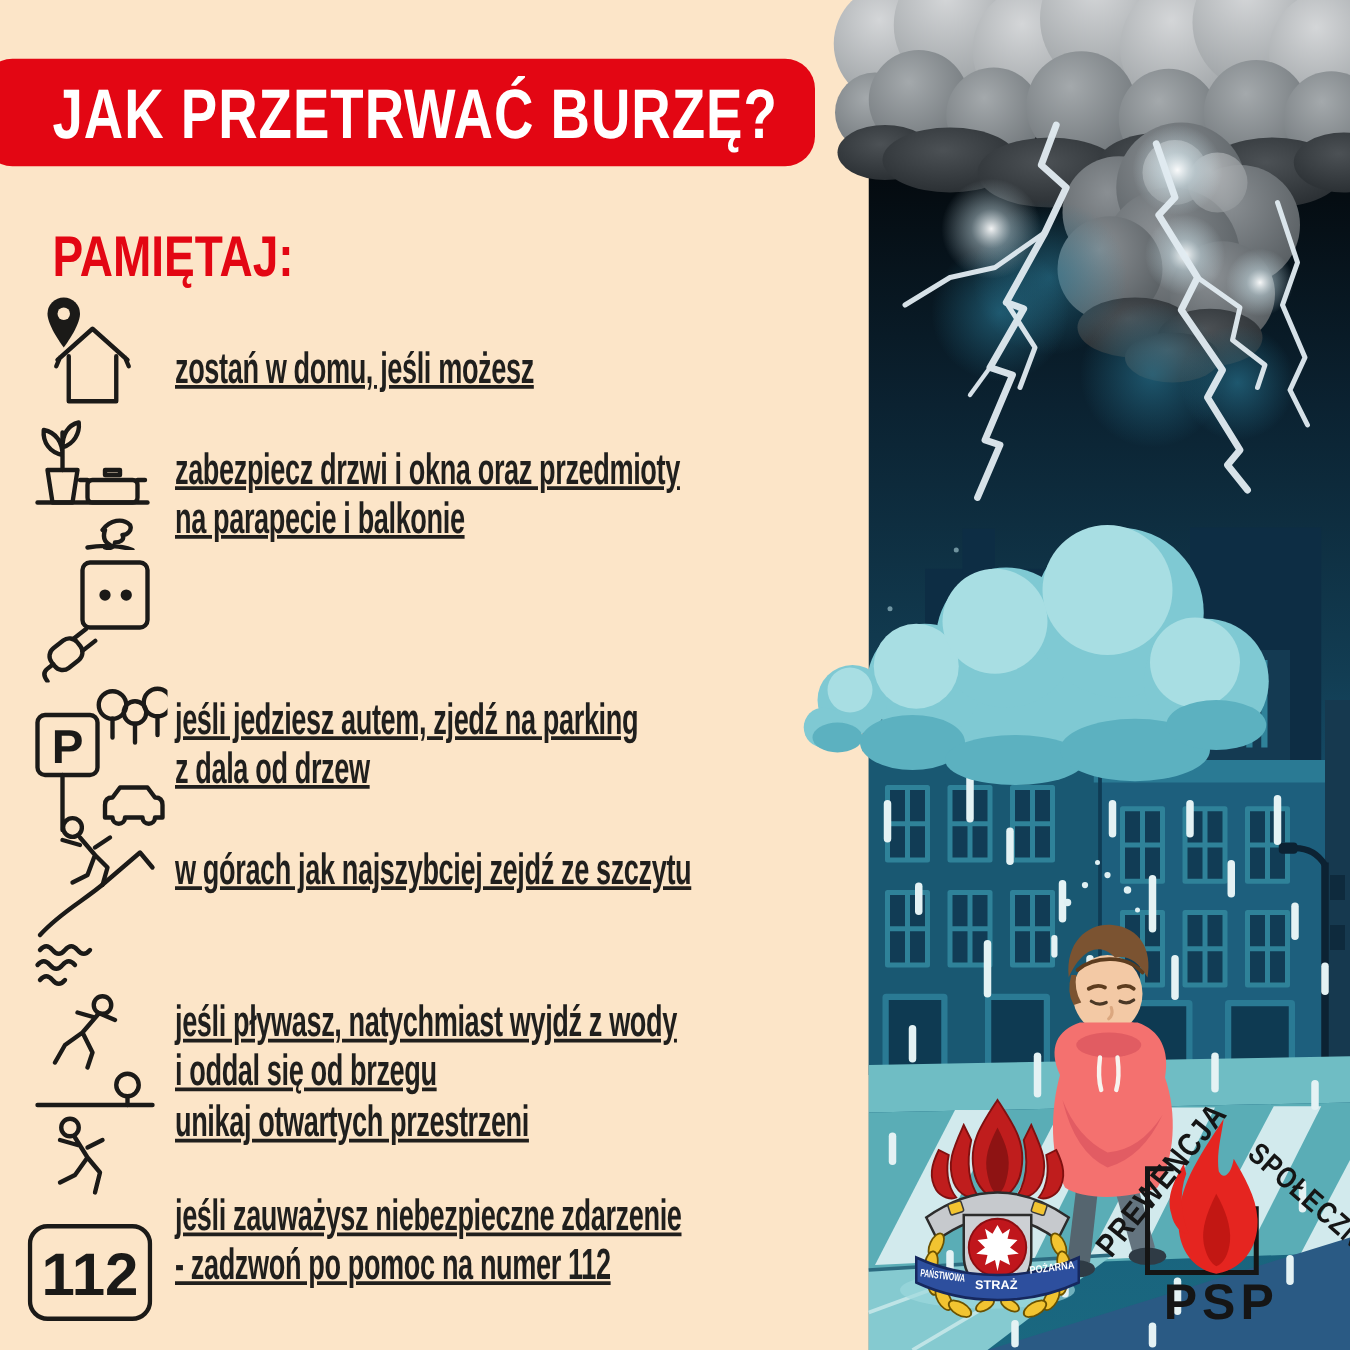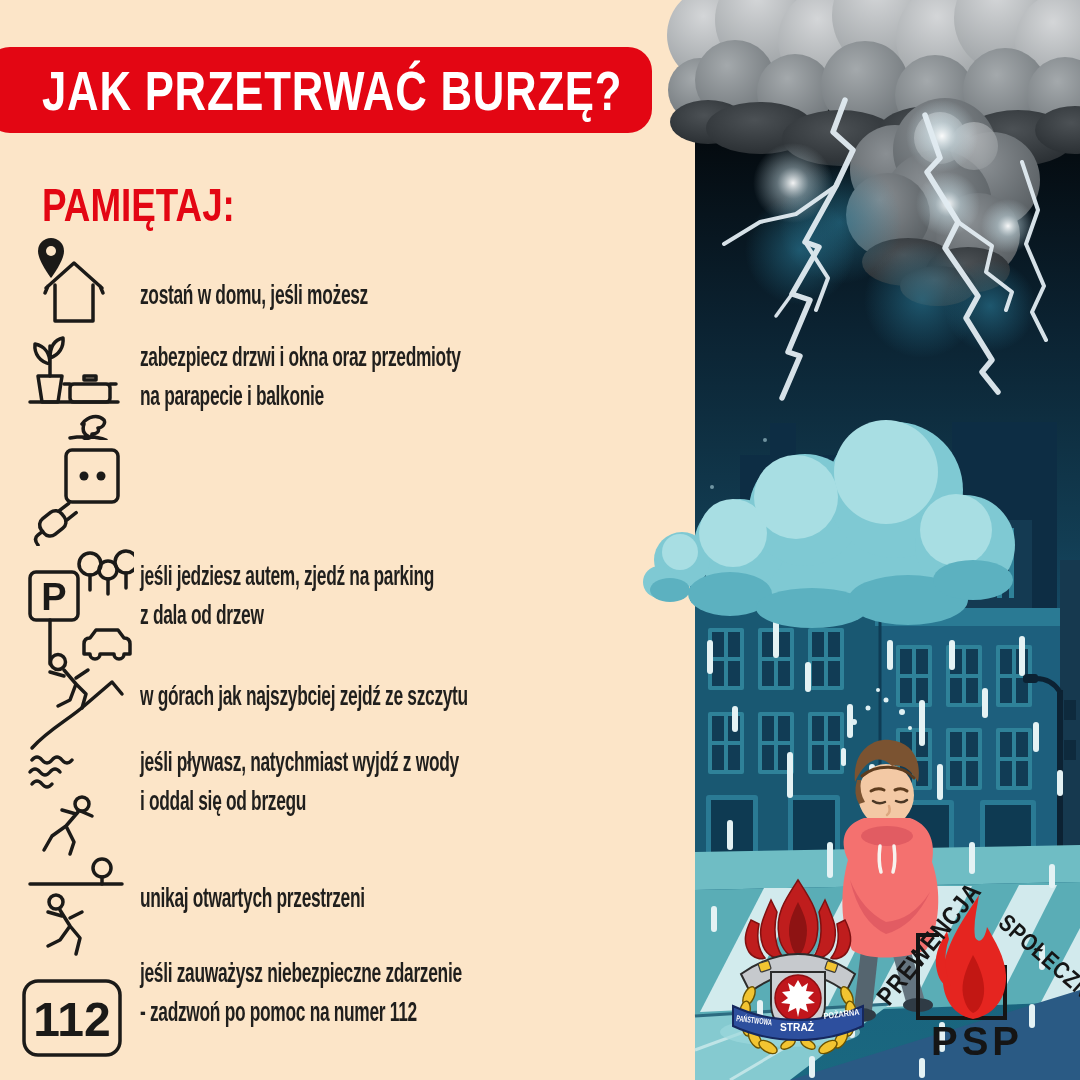--- a/index.html
+++ b/index.html
@@ -9,22 +9,22 @@
           background:#e30613;border-radius:24px;display:flex;align-items:center;
           padding-left:56px;box-sizing:border-box;}
   .banner .ttl{color:#ffffff;font-size:56px;font-weight:700;white-space:nowrap;
           display:inline-block;transform:scaleX(0.78);transform-origin:0 50%;
           letter-spacing:1px;}
   .subtitle{position:absolute;left:42px;top:178px;color:#e30613;font-size:46px;
           font-weight:700;display:inline-block;transform:scaleX(0.8);
           transform-origin:0 50%;white-space:nowrap;}
   .tip-icon{position:absolute;}
   .tip-icon svg{display:block;}
-  .tip-text{position:absolute;left:140px;color:#201f1d;font-size:28px;
-          font-weight:700;line-height:39px;white-space:nowrap;}
+  .tip-text{position:absolute;left:140px;color:#201f1d;font-size:35px;
+          font-weight:700;line-height:39px;white-space:nowrap;text-decoration:underline;}
   .tip-text .cond{display:block;transform:scaleX(0.62);transform-origin:0 50%;
           letter-spacing:-0.5px;}
   .scene{position:absolute;left:640px;top:0;width:440px;height:1080px;}
   .ic{stroke:#1b1a18;stroke-width:3.5;fill:none;stroke-linecap:round;stroke-linejoin:round;}
   .icf{fill:#1b1a18;stroke:none;}
 </style>
 </head>
 <body>
 
 <div id="canvas">
@@ -430,21 +430,21 @@
 
   <div class="tip-icon" style="left:26px;top:328px">
     <svg width="96" height="112" viewBox="0 0 96 112">
       <path class="ic" d="M4,74 H92"></path>
       <path class="ic" d="M24,48 V18 M24,36 C14,34 8,26 9,16 C19,18 24,26 24,36 Z M24,30 C33,27 38,19 37,10 C28,12 24,20 24,30 Z"></path>
       <path class="ic" d="M12,48 H36 L32,74 H16 Z"></path>
       <path class="ic" d="M48,56 H80 Q84,56 84,60 V70 Q84,74 80,74 H48 Q44,74 44,70 V60 Q44,56 48,56 Z M44,56 H38 M84,56 H90 M58,52 h12 v-4 h-12 z"></path>
       <path class="ic" d="M56,96 c6,-8 16,-10 22,-4 M78,92 c2,4 -2,8 -6,8 M72,100 c2,4 -2,6 -6,6 M66,106 c0,4 -4,5 -8,4 M58,96 c-2,6 0,10 4,12 M44,110 c10,-2 26,-2 36,2" stroke-width="3"></path>
     </svg>
   </div>
-  <div class="tip-text" style="top:337px">
+  <div class="tip-text" style="top:356px">
     <span class="cond">zabezpiecz drzwi i okna oraz przedmioty</span>
     <span class="cond">na parapecie i balkonie</span>
   </div>
 
   <div class="tip-icon" style="left:26px;top:446px">
     <svg width="96" height="100" viewBox="0 0 96 100">
       <rect class="ic" x="40" y="4" width="52" height="52" rx="6"></rect>
       <circle class="icf" cx="58" cy="30" r="4.5"></circle>
         <circle class="icf" cx="75" cy="30" r="4.5"></circle>
       <g transform="rotate(-38 26 78)">
@@ -484,21 +484,21 @@
 
   <div class="tip-icon" style="left:26px;top:750px">
     <svg width="100" height="112" viewBox="0 0 100 112">
       <path class="ic" d="M6,10 q5,-6 10,0 t10,0 t10,0 t10,0" stroke-width="4"></path>
       <path class="ic" d="M4,22 q5,-6 10,0 t10,0 t10,0" stroke-width="4"></path>
       <path class="ic" d="M6,34 q5,-6 10,0 t10,0" stroke-width="4"></path>
       <circle class="ic" cx="56" cy="54" r="7"></circle>
       <path class="ic" d="M52,62 L40,76 M52,60 L66,66 M50,64 L36,60 M40,76 L48,92 L44,104 M40,76 L26,86 L18,100" stroke-width="4"></path>
     </svg>
   </div>
-  <div class="tip-text" style="top:742px">
+  <div class="tip-text" style="top:798px">
     <span class="cond">jeśli pływasz, natychmiast wyjdź z wody</span>
     <span class="cond">i oddal się od brzegu</span>
   </div>
 
   <div class="tip-icon" style="left:26px;top:854px">
     <svg width="100" height="106" viewBox="0 0 100 106">
       <path class="ic" d="M4,30 H96" stroke-width="4"></path>
       <circle class="ic" cx="76" cy="14" r="9"></circle>
       <path class="ic" d="M76,23 V30"></path>
       <circle class="ic" cx="30" cy="48" r="7"></circle>

